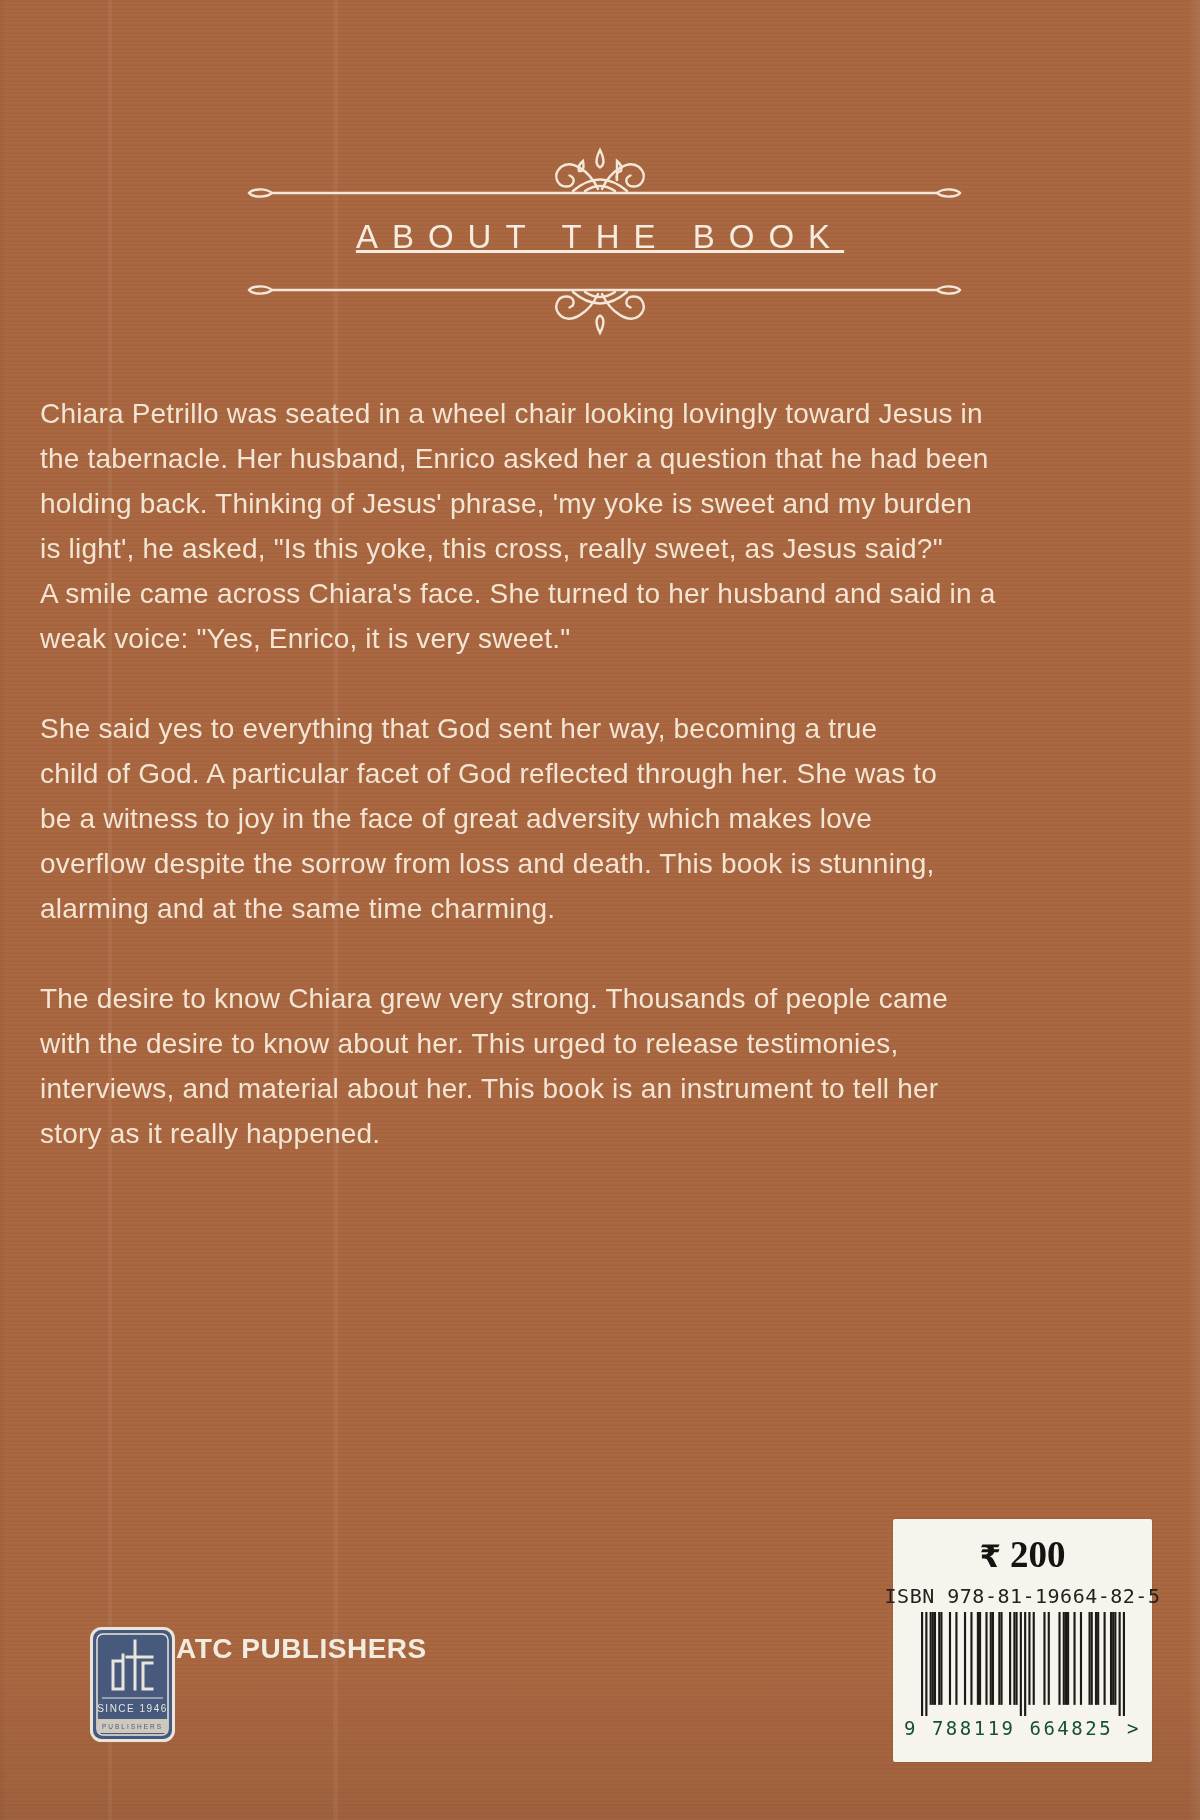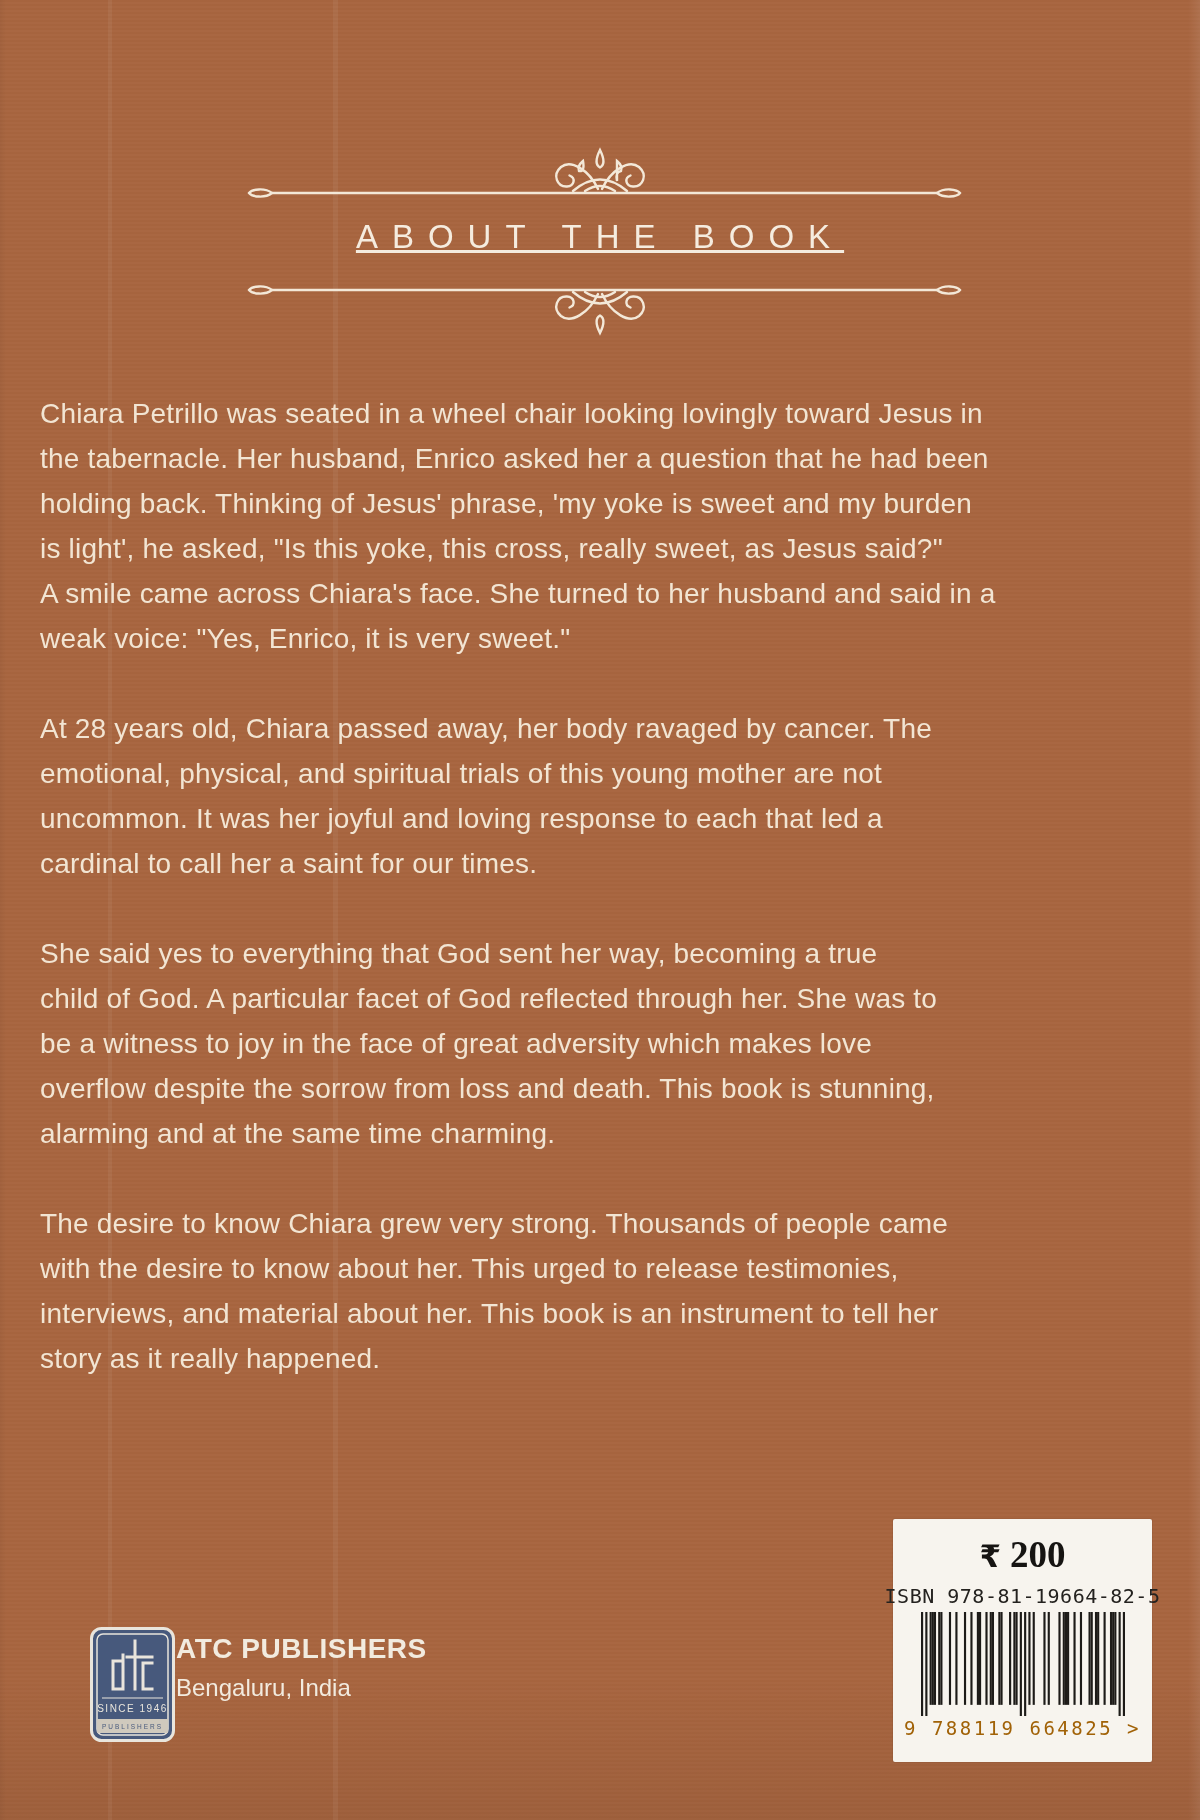--- a/index.html
+++ b/index.html
@@ -34,21 +34,21 @@
   .price-row .rupee{font-family:"DejaVu Sans",sans-serif;font-weight:bold;font-size:31px;}
   .price-row .amount{font-family:"Liberation Serif",serif;font-weight:bold;font-size:37px;}
   .isbn-line{
     margin-top:8px;font-family:"DejaVu Sans Mono",monospace;font-size:20px;
     letter-spacing:.5px;color:#24221f;white-space:nowrap;
   }
   .barcode{margin-top:4px;width:204px;height:104px;}
   .barcode rect{fill:#1d1b18;}
   .barcode-digits{
     margin-top:1px;font-family:"DejaVu Sans Mono",monospace;font-size:19px;
-    letter-spacing:2.5px;color:#a16207;white-space:nowrap;
+    letter-spacing:2.5px;color:#14532d;white-space:nowrap;
   }
   .publisher{position:absolute;left:90px;top:1627px;display:flex;}
   .pub-text{position:absolute;left:86px;top:6px;width:520px;color:#f2ebdf;}
   .pub-name{font-weight:bold;font-size:28px;letter-spacing:.5px;}
   .pub-loc{font-size:24px;margin-top:9px;}
   .pub-url{font-size:24px;margin-top:7px;}
 </style>
 </head>
 <body>
 
@@ -94,24 +94,20 @@
 
   <div class="section-title">ABOUT THE BOOK</div>
 
   <div class="paragraphs">
     <p>Chiara Petrillo was seated in a wheel chair looking lovingly toward Jesus in
 the tabernacle. Her husband, Enrico asked her a question that he had been
 holding back. Thinking of Jesus' phrase, 'my yoke is sweet and my burden
 is light', he asked, "Is this yoke, this cross, really sweet, as Jesus said?"
 A smile came across Chiara's face. She turned to her husband and said in a
 weak voice: "Yes, Enrico, it is very sweet."</p>
-    <p>At 28 years old, Chiara passed away, her body ravaged by cancer. The
-emotional, physical, and spiritual trials of this young mother are not
-uncommon. It was her joyful and loving response to each that led a
-cardinal to call her a saint for our times.</p>
     <p>She said yes to everything that God sent her way, becoming a true
 child of God. A particular facet of God reflected through her. She was to
 be a witness to joy in the face of great adversity which makes love
 overflow despite the sorrow from loss and death. This book is stunning,
 alarming and at the same time charming.</p>
     <p>The desire to know Chiara grew very strong. Thousands of people came
 with the desire to know about her. This urged to release testimonies,
 interviews, and material about her. This book is an instrument to tell her
 story as it really happened.</p>
   </div>
@@ -179,17 +175,16 @@
         <path d="M45,14 V62 M37,30 H62"></path>
         <path d="M62,36 H53 V62 H62"></path>
       </g>
       <line x1="12" y1="71" x2="73" y2="71" stroke="#e9e5dc" stroke-width="1.2"></line>
       <text x="42.5" y="85" text-anchor="middle" font-family="Liberation Sans, sans-serif" font-size="10" letter-spacing="1.5" fill="#e9e5dc">SINCE 1946</text>
       <rect x="7" y="92" width="71" height="14" fill="#cfc9bd"></rect>
       <text x="42.5" y="102" text-anchor="middle" font-family="Liberation Sans, sans-serif" font-size="6.5" letter-spacing="2" fill="#47597c">PUBLISHERS</text>
     </svg>
     <div class="pub-text">
       <div class="pub-name">ATC PUBLISHERS</div>
-      <div class="pub-loc">Bengaluru, India</div>
     </div>
   </div>
 
 </div>
 
 </body></html>

